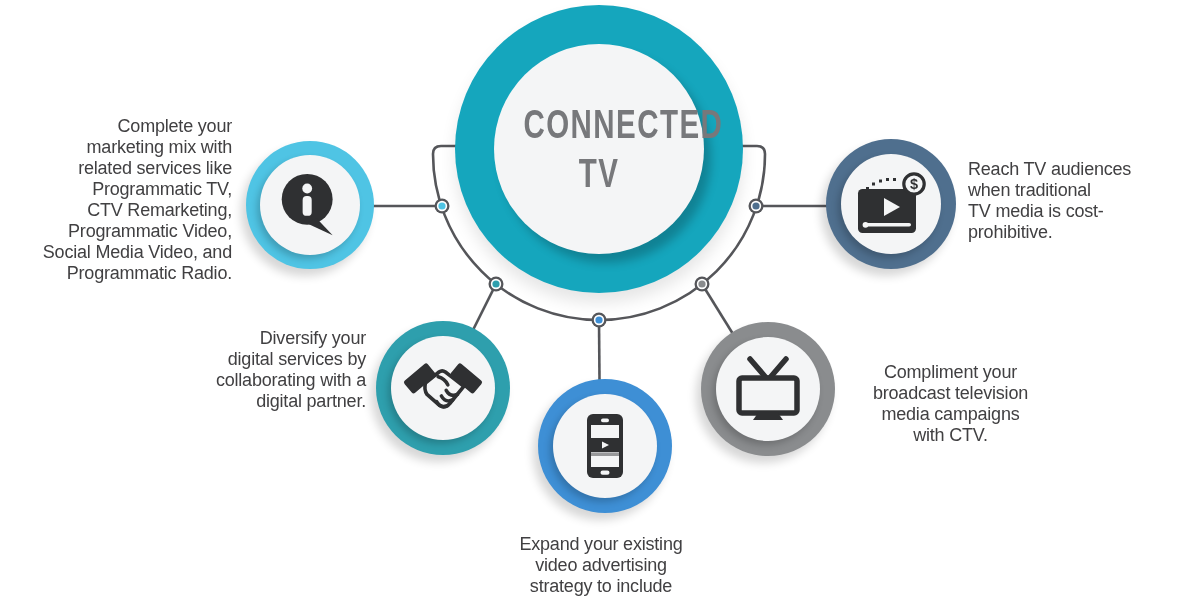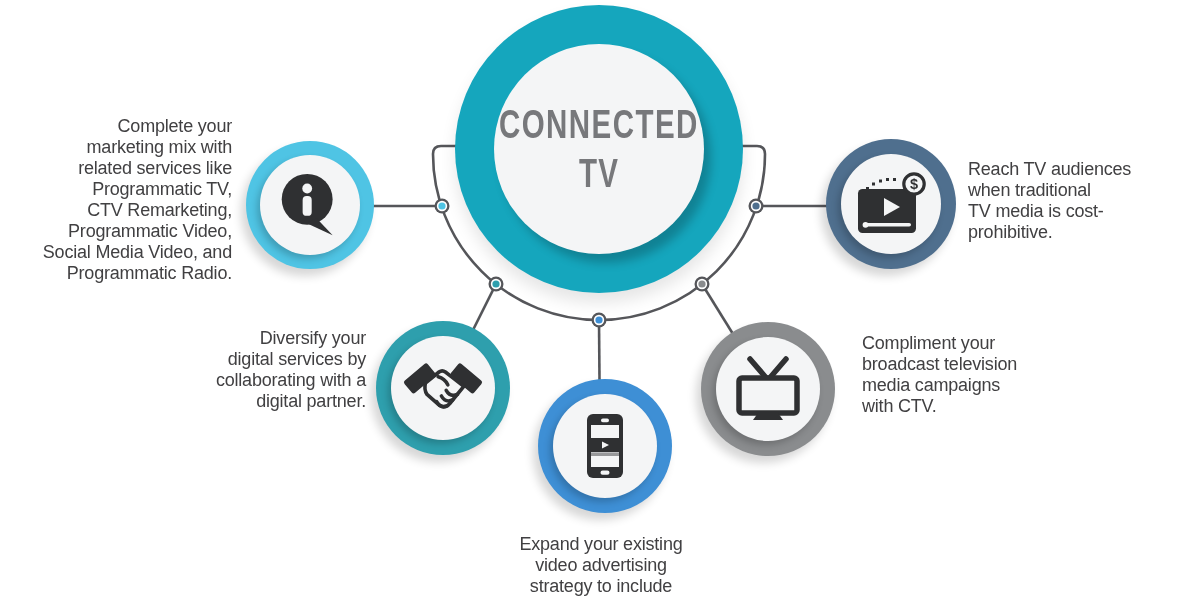--- a/index.html
+++ b/index.html
@@ -11,21 +11,21 @@
   #wires{position:absolute;left:0;top:0;z-index:1;}
   .ln{stroke:var(--c-line);stroke-width:2.6;fill:none;}
   
   .hub{
     position:absolute;left:455px;top:5px;width:288px;height:288px;border-radius:50%;
     background:var(--c-center);z-index:2;box-shadow:0 10px 16px rgba(0,0,0,.10);
   }
   .hub-inner{
     position:absolute;inset:39px;border-radius:50%;background:var(--c-inner);
     box-shadow:7px 9px 10px rgba(0,0,0,.22);
-    display:flex;flex-direction:column;align-items:center;justify-content:center;
+    display:flex;flex-direction:column;justify-content:center;
   }
   .hub-title{
     color:var(--c-heading);font-weight:bold;font-size:41px;line-height:49px;
     letter-spacing:2px;transform:scaleX(.72);transform-origin:center;
     text-align:center;white-space:nowrap;
   }
   
   .node{position:absolute;border-radius:50%;z-index:2;box-shadow:-5px 7px 10px rgba(0,0,0,.16);}
   .node-inner{
     position:absolute;inset:15px;border-radius:50%;background:var(--c-inner);
@@ -43,21 +43,21 @@
   .ic-w{fill:var(--c-inner);}
   .ic-s{stroke:var(--c-icon);fill:none;}
   
   .blurb{
     position:absolute;z-index:2;color:var(--c-text);font-size:18px;line-height:21px;
     letter-spacing:-0.2px;white-space:pre-line;
   }
   .t-info     {right:968px;top:116px;width:260px;text-align:right;}
   .t-handshake{right:834px;top:328px;width:225px;text-align:right;}
   .t-phone    {left:489px;top:534px;width:224px;text-align:center;}
-  .t-tv       {left:838px;top:333px;width:225px;text-align:left;margin-left:24px;}
+  .t-tv       {left:838px;top:362px;width:225px;text-align:center;}
   .t-player   {left:968px;top:159px;width:235px;text-align:left;}
 </style>
 </head>
 <body>
 
 <div id="canvas">
 
   <svg id="wires" width="1200" height="600" viewBox="0 0 1200 600">
     <path class="ln" d="M457 146 L441 146 Q433 146 433 154 A166 166 0 0 0 765 154 Q765 146 757 146 L741 146"></path>
     <path class="ln" d="M442 206 H330"></path>

